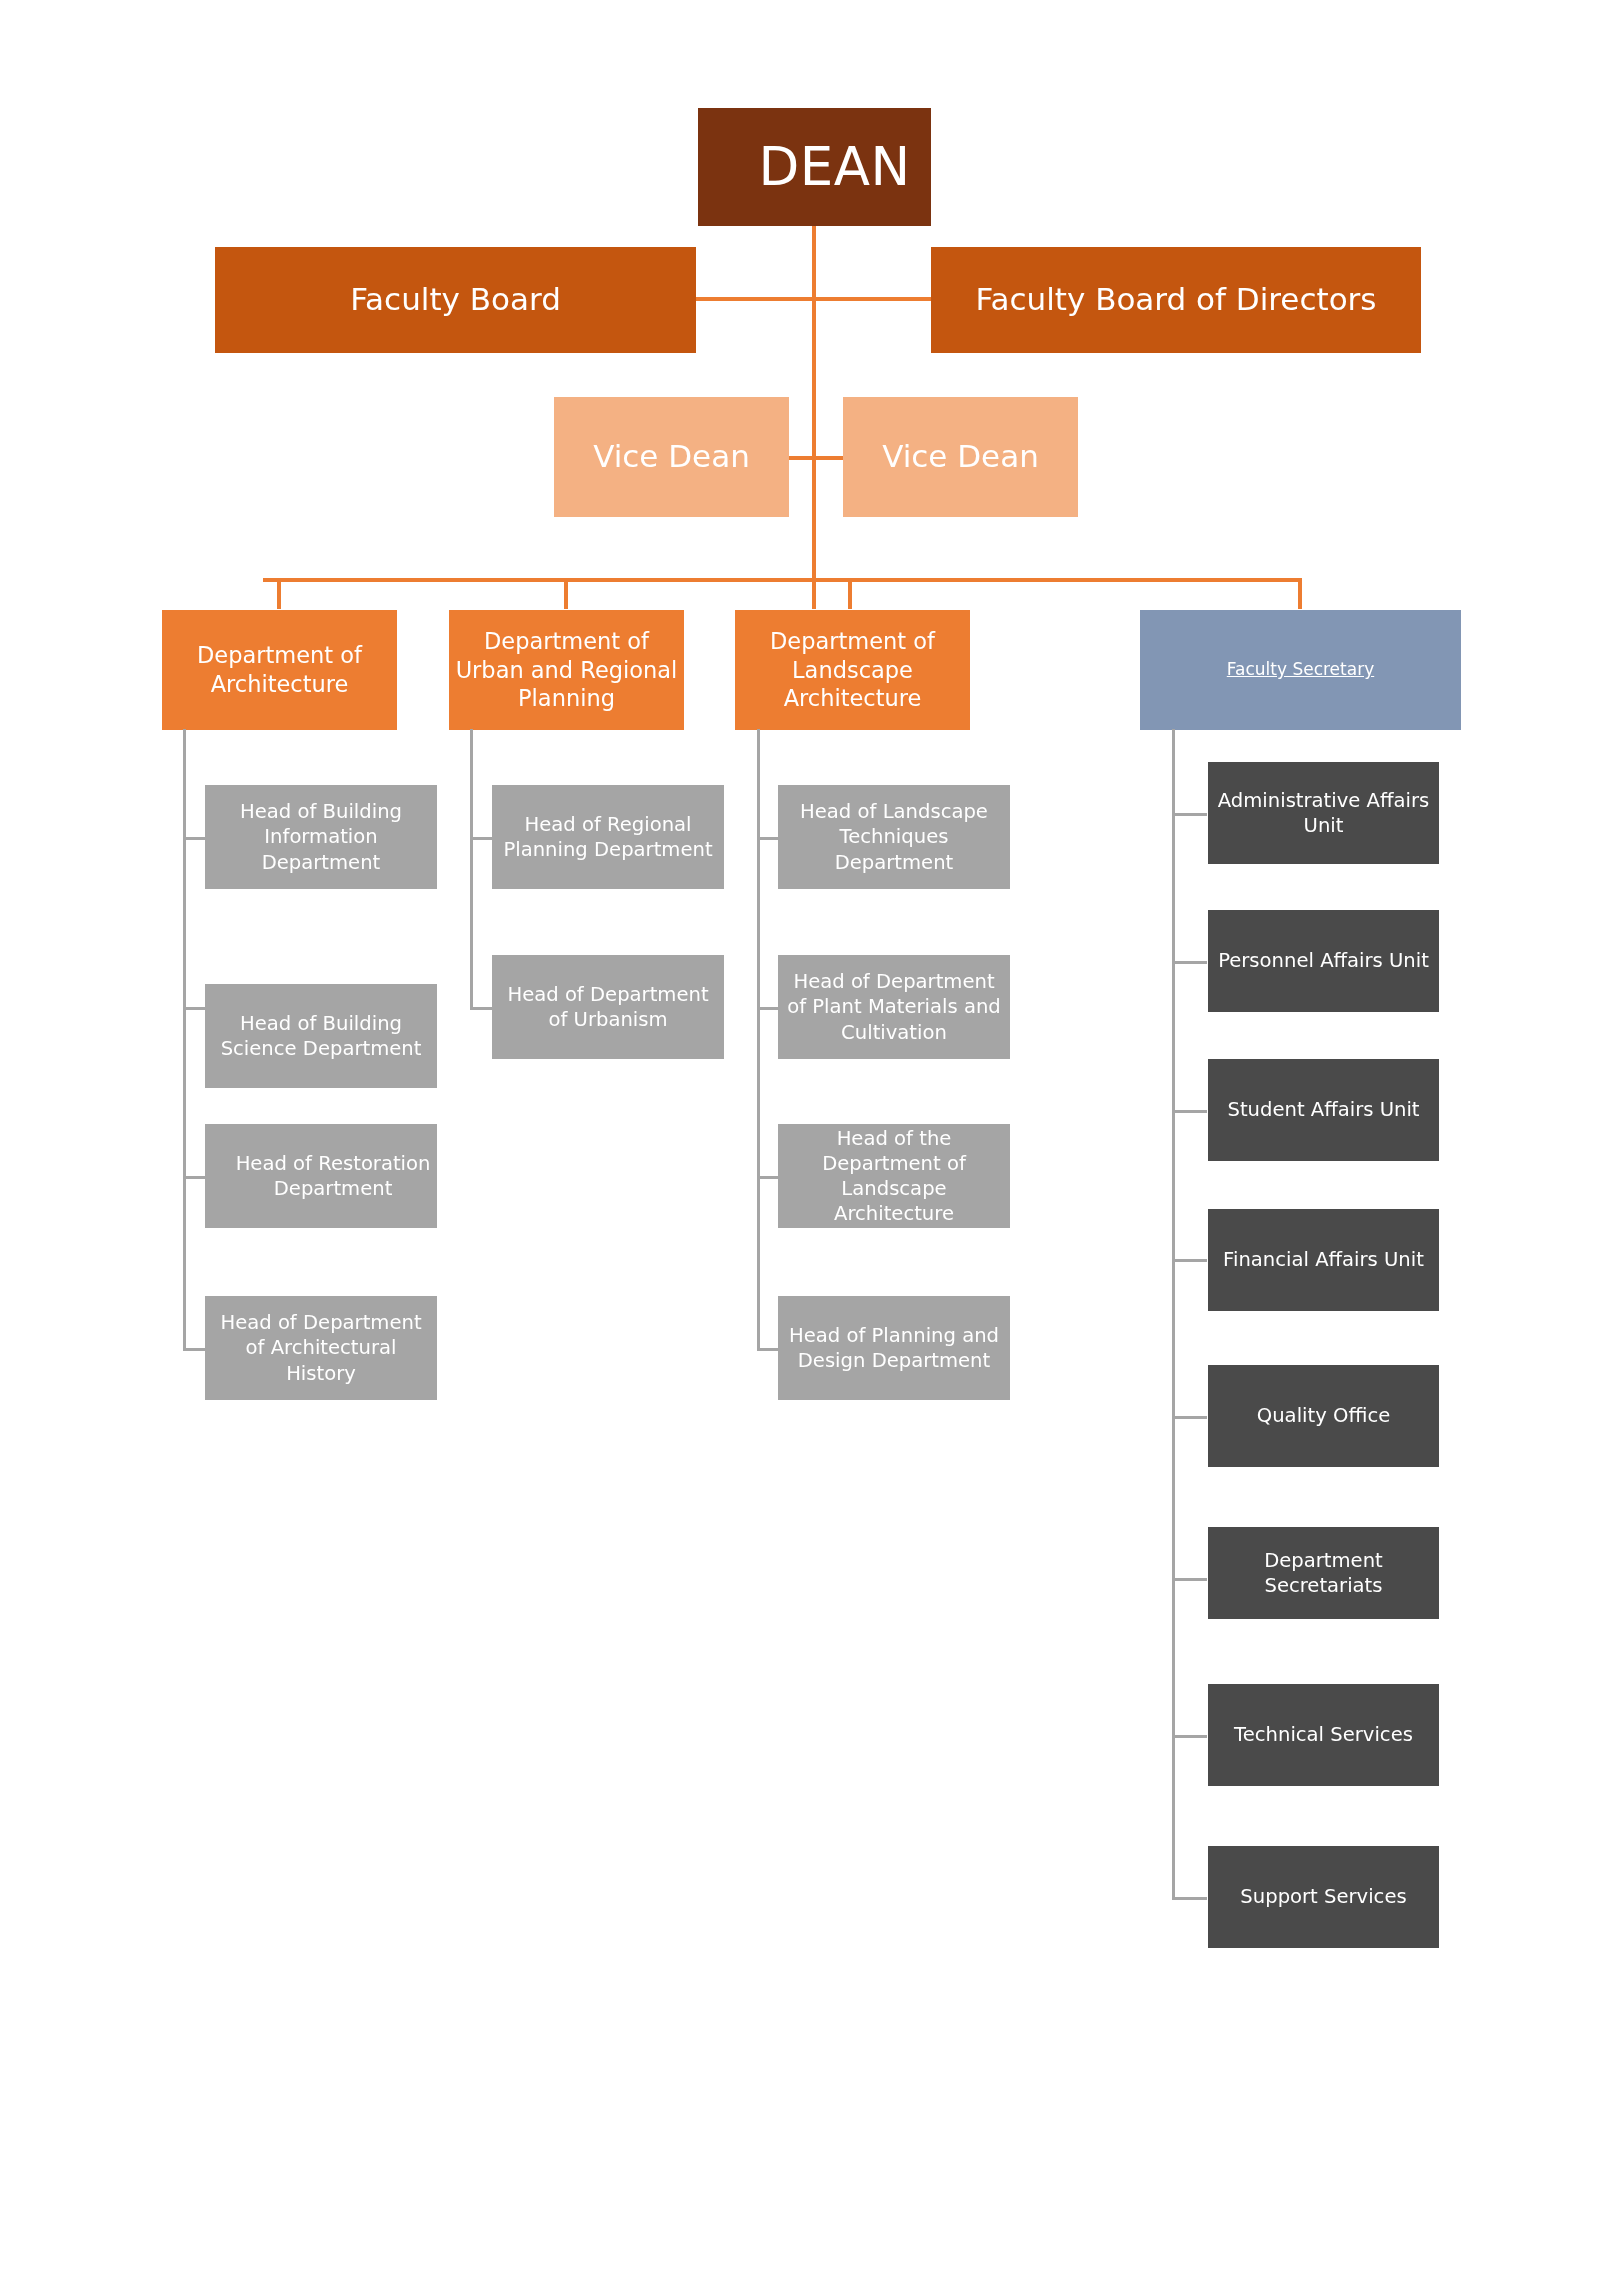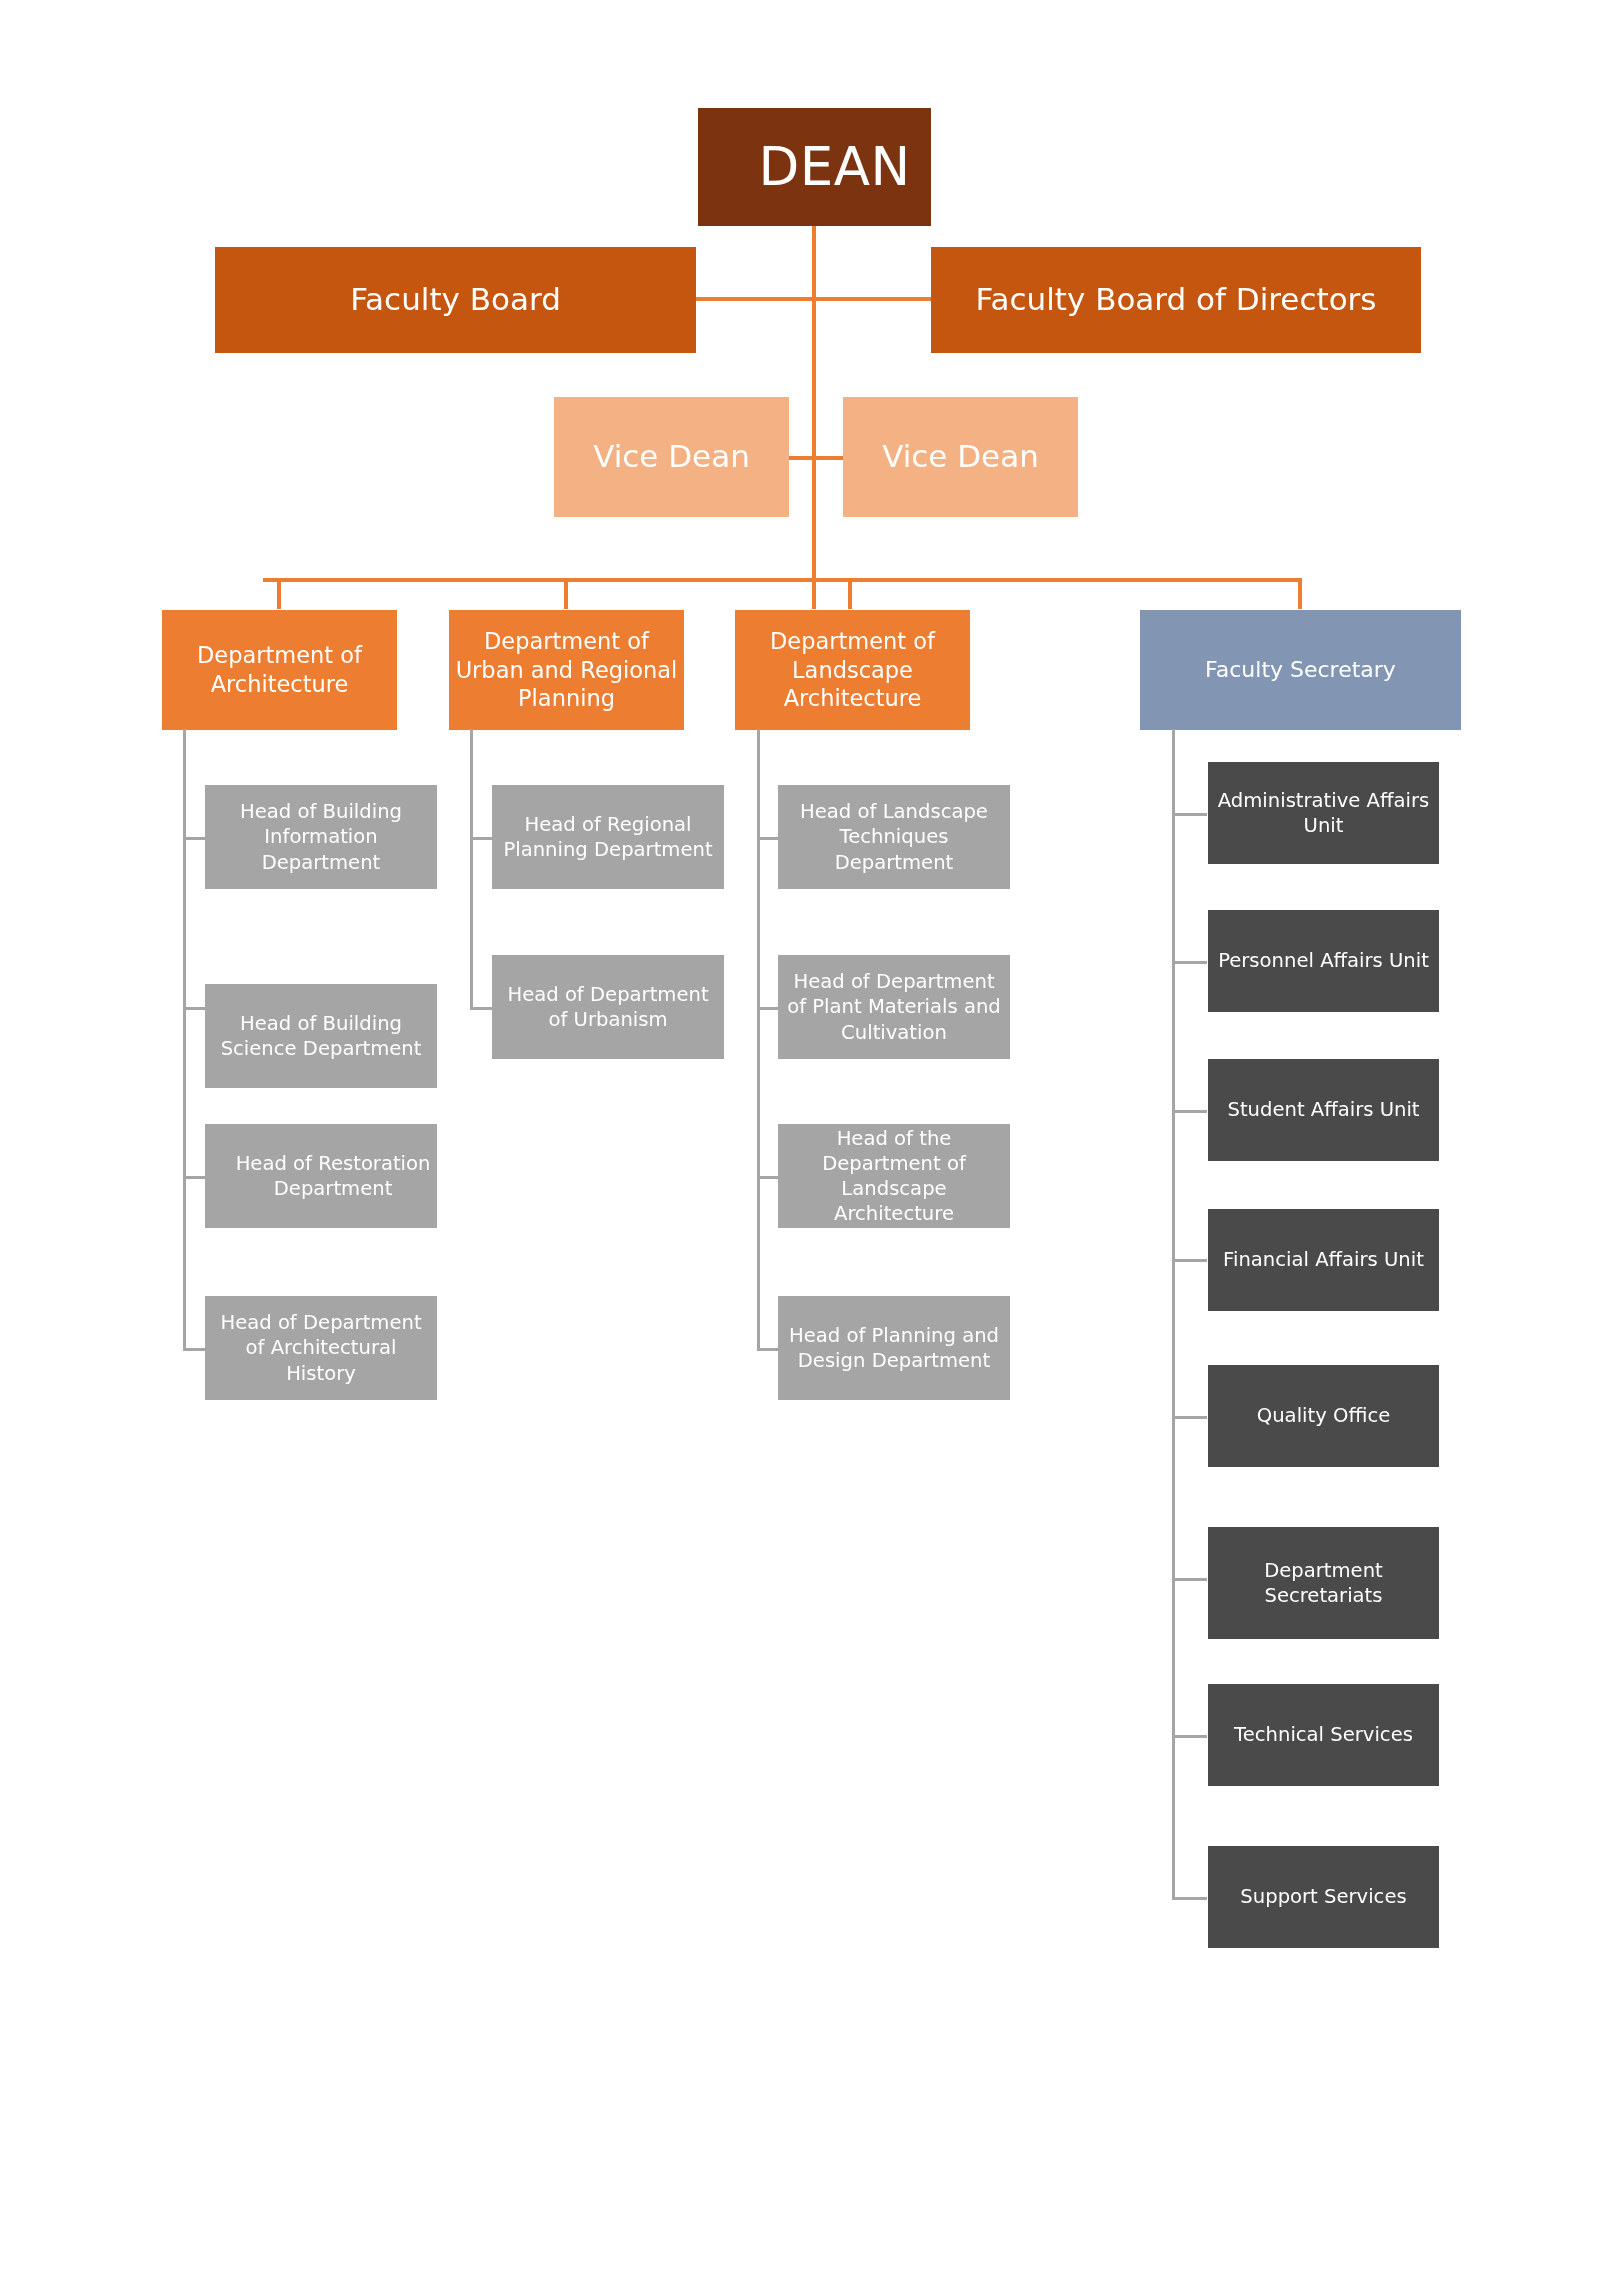--- a/index.html
+++ b/index.html
@@ -39,21 +39,21 @@
   .n-dept      { background: #ED7D31; }
   .n-secretary { background: #8296B4; }
   .n-grey      { background: #A5A5A5; }
   .n-darkgrey  { background: #4A4A4A; }
 
   
   .fs-dean   { font-size: 53px; font-weight: 400; letter-spacing: 0.5px; }
   .fs-board  { font-size: 31px; }
   .fs-vice   { font-size: 31px; }
   .fs-dept   { font-size: 22.5px; }
-  .fs-sec    { font-size: 22px; }
+  .fs-sec    { font-size: 17px; text-decoration: underline; }
   .fs-sub    { font-size: 19.6px; }
   .fs-unit   { font-size: 19.6px; }
 
   
   .c-orange { background: #ED7D31; }
   .c-grey   { background: #A5A5A5; }
 </style>
 </head>
 <body>
 
@@ -124,18 +124,18 @@
   <div class="connector c-grey" style="left:1172px; top:1416px; width:35px; height:2.9px;"></div>
   <div class="connector c-grey" style="left:1172px; top:1578px; width:35px; height:2.9px;"></div>
   <div class="connector c-grey" style="left:1172px; top:1735px; width:35px; height:2.9px;"></div>
   <div class="connector c-grey" style="left:1172px; top:1897px; width:35px; height:2.9px;"></div>
 
   <div class="node n-darkgrey fs-unit" style="left:1208px; top:762px; width:231px; height:102px;">Administrative Affairs Unit</div>
   <div class="node n-darkgrey fs-unit" style="left:1208px; top:910px; width:231px; height:102px;">Personnel Affairs Unit</div>
   <div class="node n-darkgrey fs-unit" style="left:1208px; top:1059px; width:231px; height:102px;">Student Affairs Unit</div>
   <div class="node n-darkgrey fs-unit" style="left:1208px; top:1209px; width:231px; height:102px;">Financial Affairs Unit</div>
   <div class="node n-darkgrey fs-unit" style="left:1208px; top:1365px; width:231px; height:102px;">Quality Office</div>
-  <div class="node n-darkgrey fs-unit" style="left:1208px; top:1527px; width:231px; height:112px;">Department Secretariats</div>
+  <div class="node n-darkgrey fs-unit" style="left:1208px; top:1527px; width:231px; height:92px;">Department Secretariats</div>
   <div class="node n-darkgrey fs-unit" style="left:1208px; top:1684px; width:231px; height:102px;">Technical Services</div>
   <div class="node n-darkgrey fs-unit" style="left:1208px; top:1846px; width:231px; height:102px;">Support Services</div>
 
 </div>
 
 
 </body></html>

